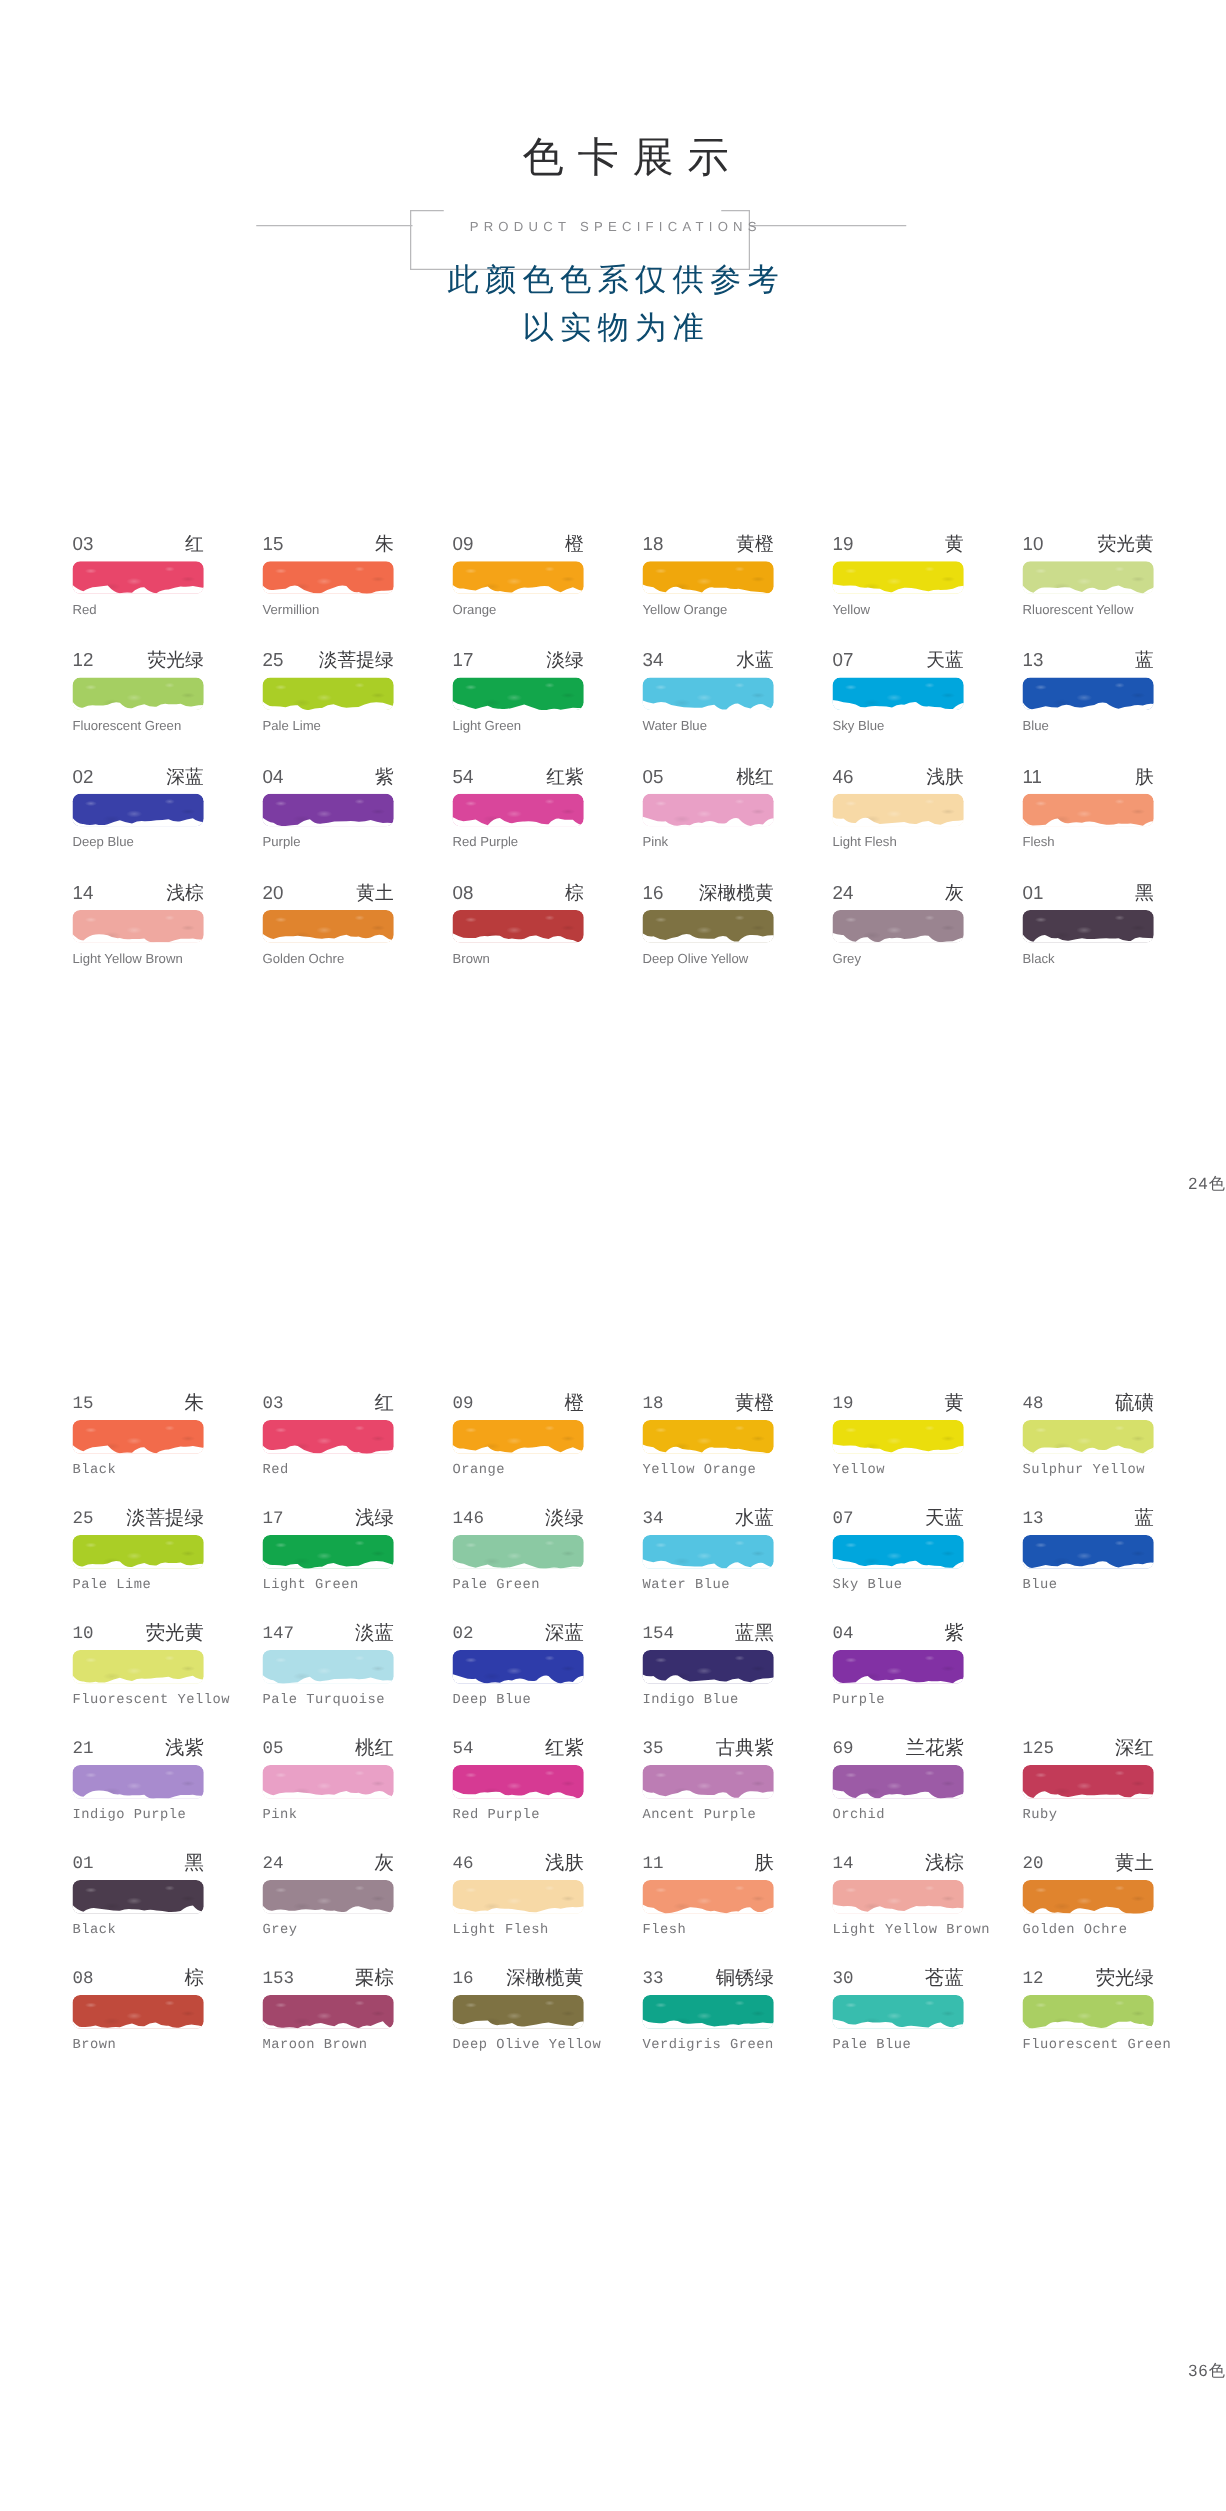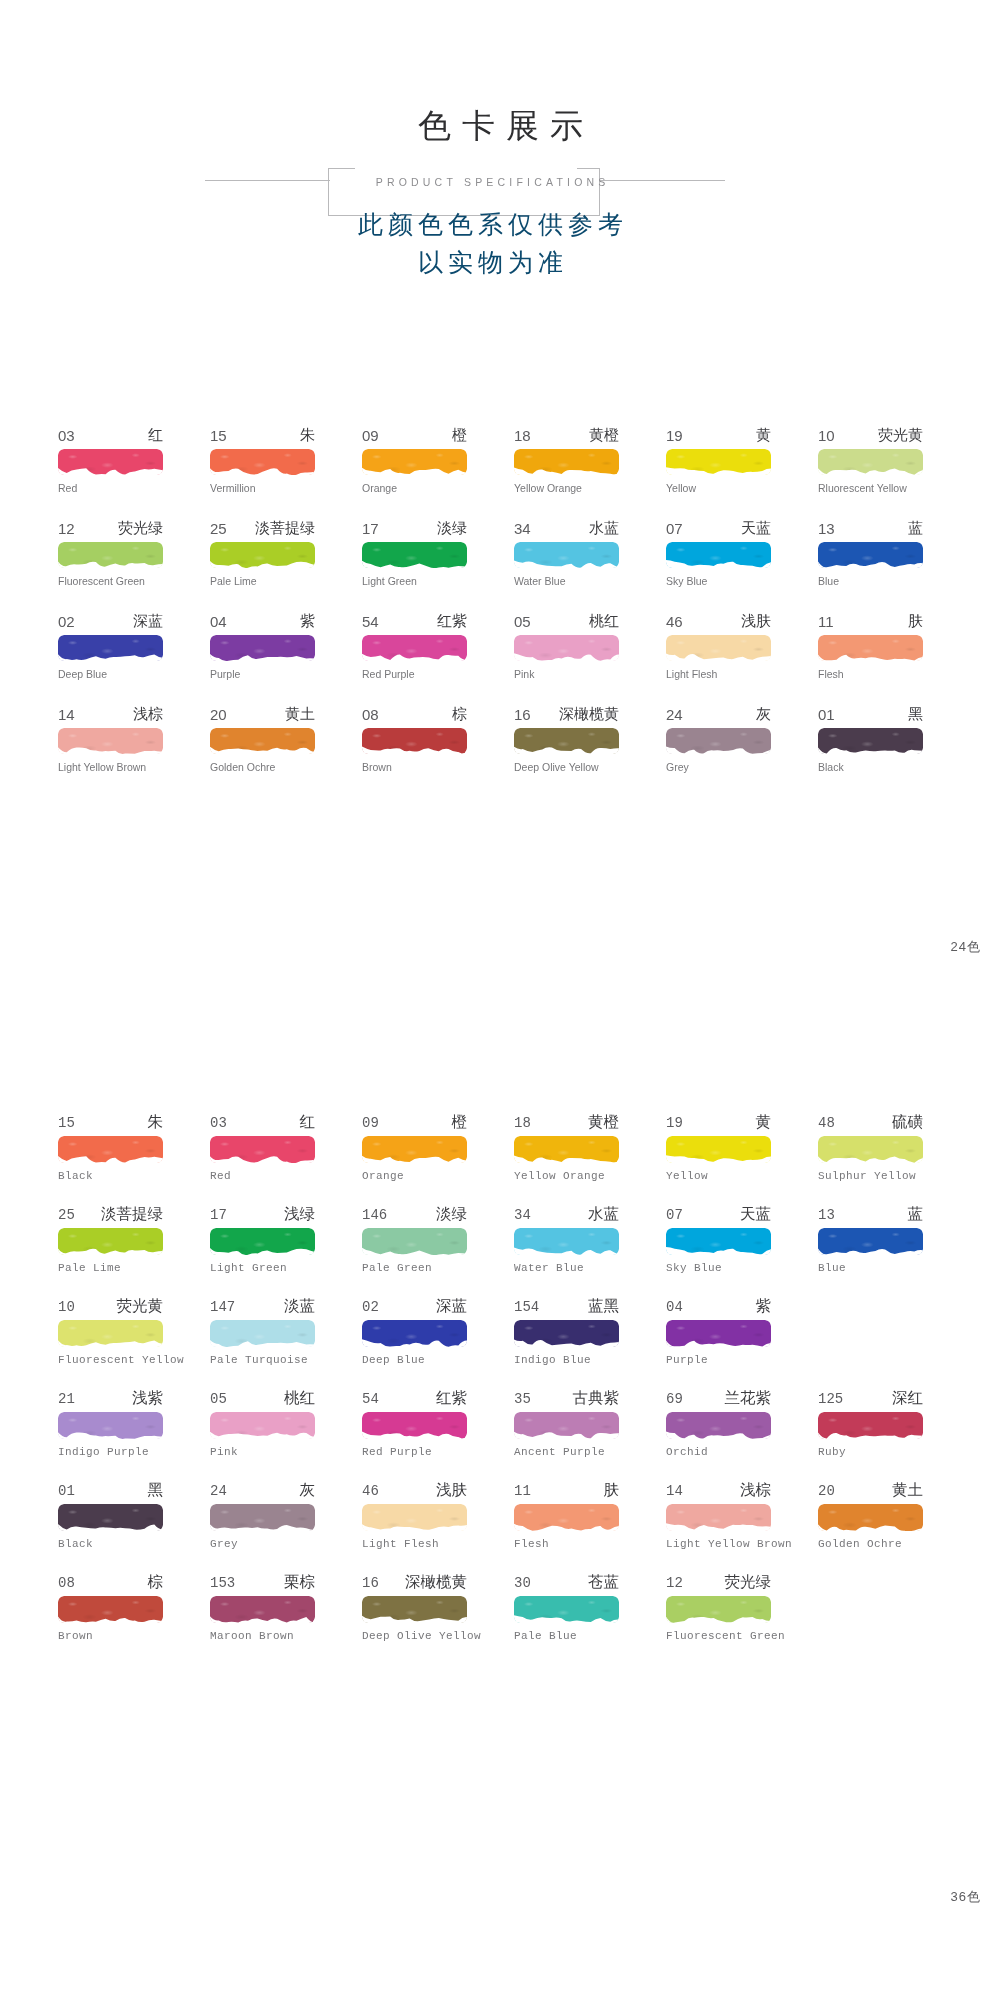--- a/index.html
+++ b/index.html
@@ -1022,20 +1022,34 @@
           <span class="fill" style="background: rgb(126, 114, 67);"></span>
           <span class="texture"></span>
           <svg class="ragged" viewBox="0 0 107 9" preserveAspectRatio="none" aria-hidden="true">
             <path d="M0,0 Q4.9,4.4 9.7,4.3 Q14.6,2.8 19.5,1.7 Q24.3,1.7 29.2,1.4 Q34.0,6.2 38.9,4.8 Q43.8,4.8 48.6,3.4 Q53.5,6.9 58.4,6.1 Q63.2,5.5 68.1,4.6 Q73.0,3.2 77.8,2.9 Q82.7,4.1 87.5,4.8 Q92.4,5.4 97.3,5.7 Q102.1,1.3 107.0,2.3 L107,9 L0,9 Z" fill="#ffffff"></path>
           </svg>
         </div>
         <div class="swatch-en">Deep Olive Yellow</div>
       </div>
       <div class="swatch">
         <div class="swatch-head">
+          <span class="swatch-code">33</span>
+          <span class="swatch-cn">铜锈绿</span>
+        </div>
+        <div class="swatch-bar">
+          <span class="fill" style="background: rgb(15, 164, 138);"></span>
+          <span class="texture"></span>
+          <svg class="ragged" viewBox="0 0 107 9" preserveAspectRatio="none" aria-hidden="true">
+            <path d="M0,0 Q4.9,2.8 9.7,3.2 Q14.6,4.0 19.5,3.1 Q24.3,0.7 29.2,1.8 Q34.0,4.7 38.9,3.9 Q43.8,3.4 48.6,3.3 Q53.5,5.7 58.4,6.2 Q63.2,5.3 68.1,5.3 Q73.0,3.6 77.8,4.9 Q82.7,3.7 87.5,3.9 Q92.4,4.1 97.3,3.0 Q102.1,4.0 107.0,3.5 L107,9 L0,9 Z" fill="#ffffff"></path>
+          </svg>
+        </div>
+        <div class="swatch-en">Verdigris Green</div>
+      </div>
+      <div class="swatch">
+        <div class="swatch-head">
           <span class="swatch-code">30</span>
           <span class="swatch-cn">苍蓝</span>
         </div>
         <div class="swatch-bar">
           <span class="fill" style="background: rgb(56, 189, 174);"></span>
           <span class="texture"></span>
           <svg class="ragged" viewBox="0 0 107 9" preserveAspectRatio="none" aria-hidden="true">
             <path d="M0,0 Q4.9,1.1 9.7,2.1 Q14.6,5.3 19.5,4.5 Q24.3,2.7 29.2,2.3 Q34.0,3.2 38.9,3.0 Q43.8,2.1 48.6,3.2 Q53.5,7.5 58.4,6.3 Q63.2,5.1 68.1,6.0 Q73.0,6.9 77.8,6.9 Q82.7,3.2 87.5,2.9 Q92.4,6.4 97.3,6.8 Q102.1,3.8 107.0,4.7 L107,9 L0,9 Z" fill="#ffffff"></path>
           </svg>
         </div>

